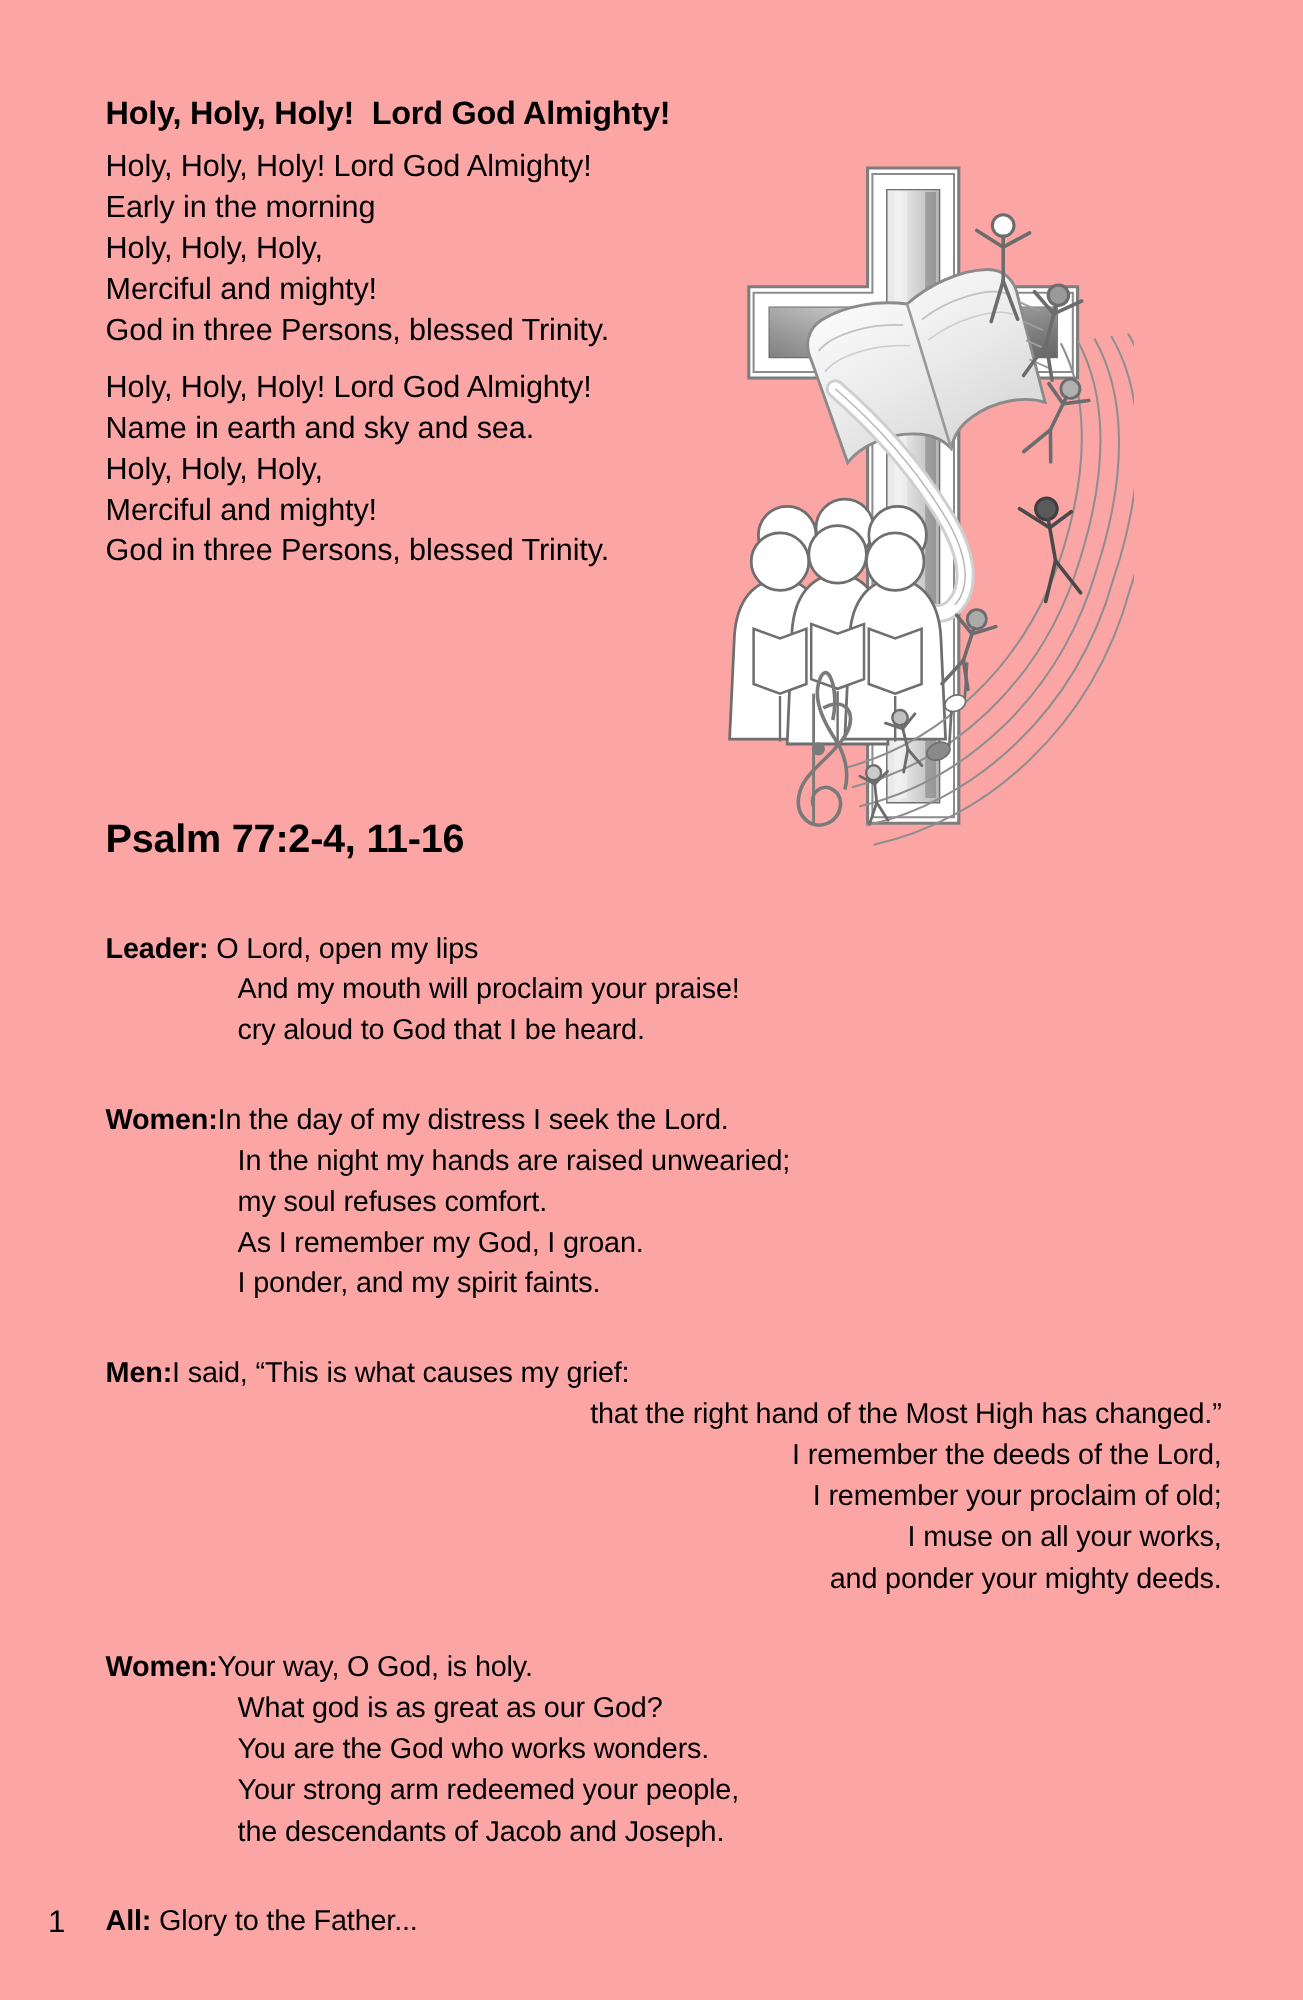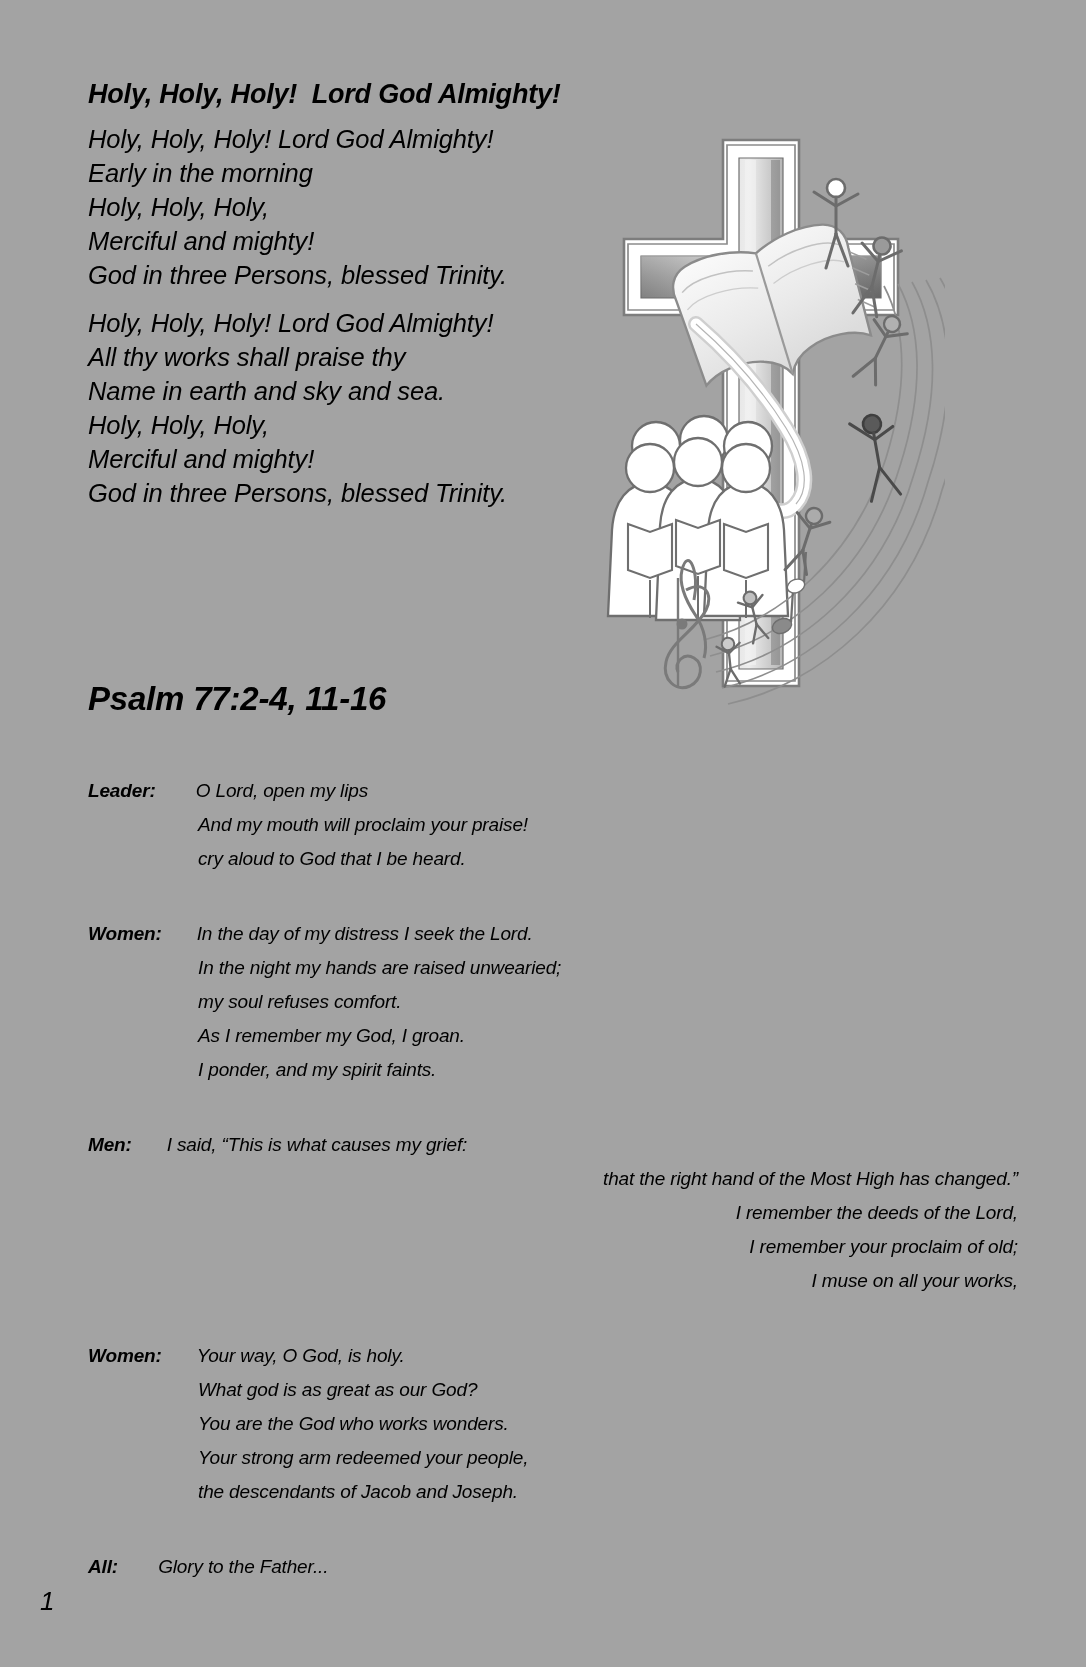--- a/index.html
+++ b/index.html
@@ -12,22 +12,21 @@
     height: 1667px;
     position: relative;
     font-family: "Liberation Sans", sans-serif;
     color: #000000;
     overflow: hidden;
   }
 
   .page {
     position: absolute;
     inset: 0;
-    background: #a3a3a3;
-    font-style: italic;
+    background: #fca5a5;
   }
 
   
   .hymn {
     position: absolute;
     left: 88px;
     top: 78px;
     width: 540px;
   }
   .hymn-title {
@@ -60,25 +59,24 @@
     font-weight: bold;
     letter-spacing: -0.2px;
     margin: 0 0 16px 0;
     white-space: pre;
   }
   .verse {
     display: flex;
     flex-direction: column;
   }
   .vline {
-    font-size: 19px;
+    font-size: 24px;
     line-height: 34.2px;
     white-space: pre;
     letter-spacing: -0.15px;
-    gap: 35px;
   }
   .vline.first {
     display: flex;
     align-items: baseline;
   }
   .speaker {
     font-weight: bold;
     white-space: pre;
     flex: none;
   }
@@ -116,21 +114,20 @@
     <div class="stanza">
       <div class="line">Holy, Holy, Holy! Lord God Almighty!</div>
       <div class="line">Early in the morning</div>
       <div class="line">Holy, Holy, Holy,</div>
       <div class="line">Merciful and mighty!</div>
       <div class="line">God in three Persons, blessed Trinity.</div>
     </div>
 
     <div class="stanza">
       <div class="line">Holy, Holy, Holy! Lord God Almighty!</div>
-      <div class="line">All thy works shall praise thy</div>
       <div class="line">Name in earth and sky and sea.</div>
       <div class="line">Holy, Holy, Holy,</div>
       <div class="line">Merciful and mighty!</div>
       <div class="line">God in three Persons, blessed Trinity.</div>
     </div>
   </section>
 
   <section class="psalm">
     <h2 class="psalm-title">Psalm 77:2-4, 11-16</h2>
 
@@ -153,20 +150,21 @@
     </div>
 
     <div class="verse">
       <div class="vline first">
         <span class="speaker">Men:</span><span class="vtext">I said, “This is what causes my grief:</span>
       </div>
       <div class="vline ind-narrow">that the right hand of the Most High has changed.”</div>
       <div class="vline ind-narrow">I remember the deeds of the Lord,</div>
       <div class="vline ind-narrow">I remember your proclaim of old;</div>
       <div class="vline ind-narrow">I muse on all your works,</div>
+      <div class="vline ind-narrow">and ponder your mighty deeds.</div>
     </div>
 
     <div class="verse">
       <div class="vline first">
         <span class="speaker">Women:</span><span class="vtext">Your way, O God, is holy.</span>
       </div>
       <div class="vline ind-wide">What god is as great as our God?</div>
       <div class="vline ind-wide">You are the God who works wonders.</div>
       <div class="vline ind-wide">Your strong arm redeemed your people,</div>
       <div class="vline ind-wide">the descendants of Jacob and Joseph.</div>

